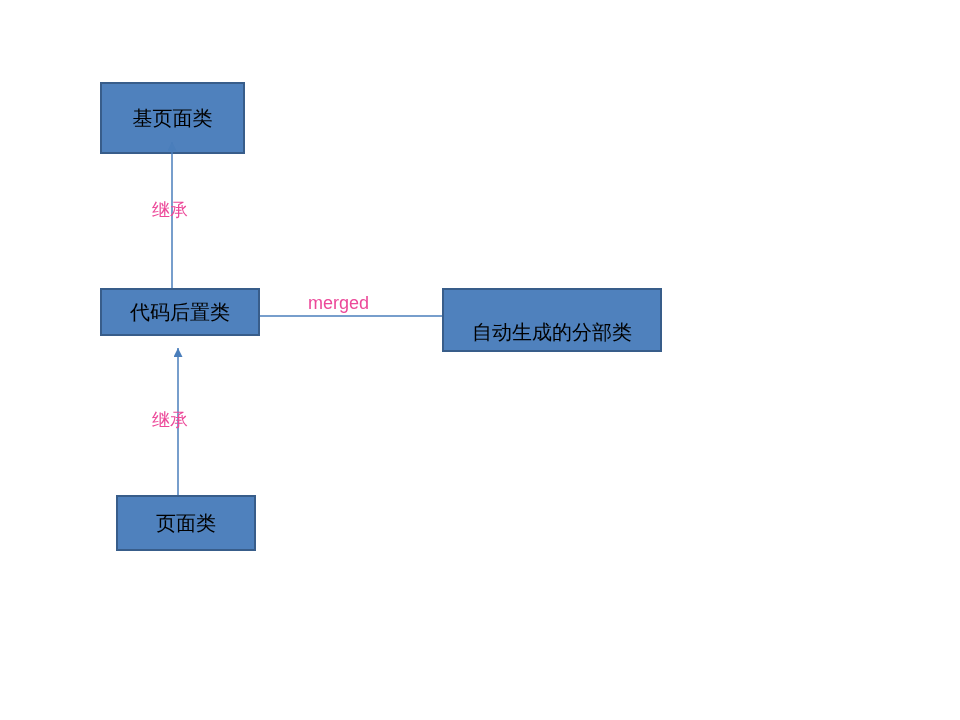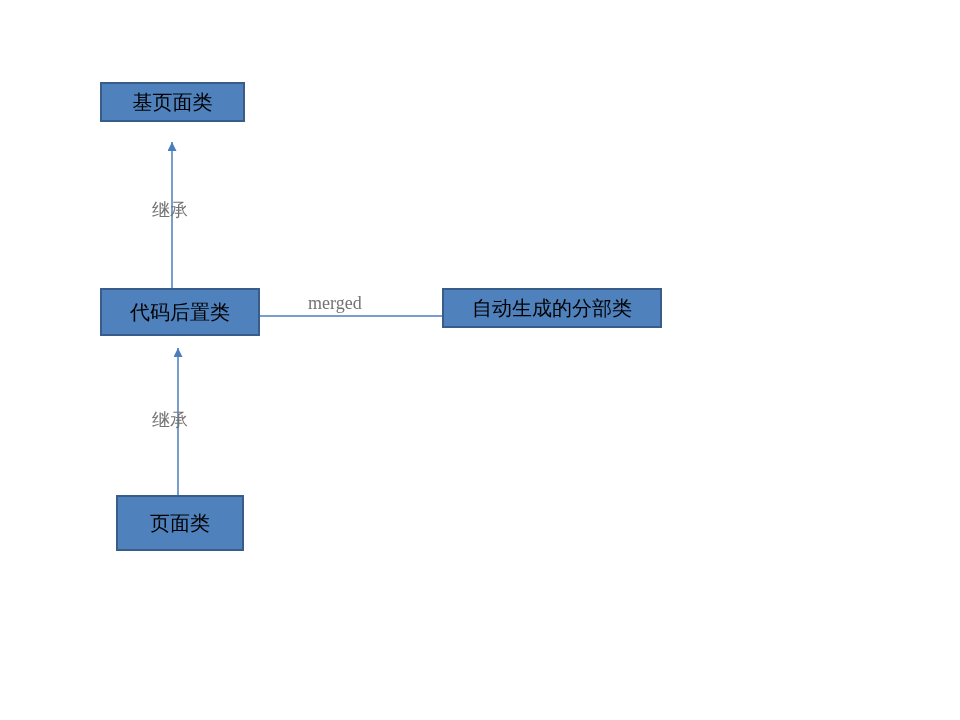--- a/index.html
+++ b/index.html
@@ -17,47 +17,46 @@
       color: #000000;
       display: flex;
       align-items: center;
       justify-content: center;
       font-size: 20px;
       text-align: center;
       padding: 4px 8px;
     }
     .edge-label {
       position: absolute;
-      color: #737373;
+      color: #ec4899;
       font-size: 18px;
       background: transparent;
-      font-family: Liberation Serif, serif;
     }
     svg.connector {
       position: absolute;
       overflow: visible;
       pointer-events: none;
     }
   </style>
 </head>
 <body>
 
-<div class="box" style="left:100px; top:82px; width:145px; height:40px;">
+<div class="box" style="left:100px; top:82px; width:145px; height:72px;">
   <span>基页面类</span>
 </div>
 
 <div class="box" style="left:100px; top:288px; width:160px; height:48px;">
   <span>代码后置类</span>
 </div>
 
-<div class="box" style="left:442px; top:288px; width:220px; height:40px;">
+<div class="box" style="left:442px; top:288px; width:220px; height:64px;align-items:flex-end;">
   <span>自动生成的分部类</span>
 </div>
 
-<div class="box" style="left:116px; top:495px; width:128px; height:56px;">
+<div class="box" style="left:116px; top:495px; width:140px; height:56px;">
   <span>页面类</span>
 </div>
 
 <svg class="connector" style="left:0; top:0; width:960px; height:720px;">
   <defs>
     <marker id="arrowhead1" markerWidth="10" markerHeight="10" refX="6" refY="3" orient="auto" markerUnits="strokeWidth">
       <path d="M0,0 L6,3 L0,6 Z" fill="#4a7ebb"></path>
     </marker>
   </defs>
   <line x1="172" y1="288" x2="172" y2="142" stroke="#4a7ebb" stroke-width="1.5" marker-end="url(#arrowhead1)"></line>

